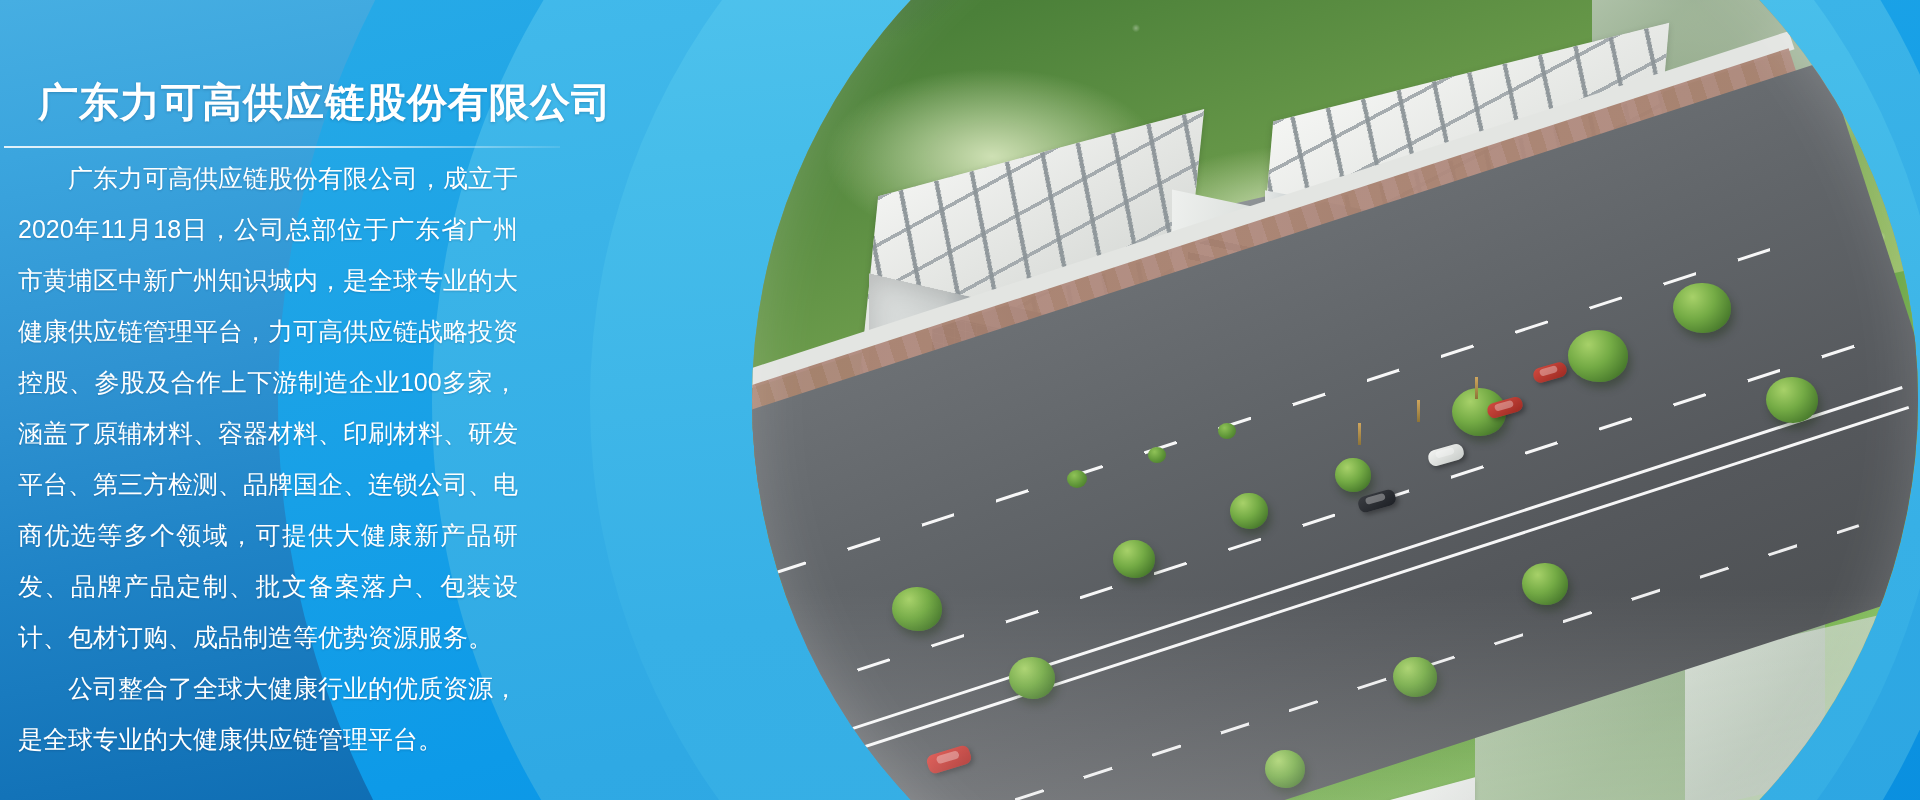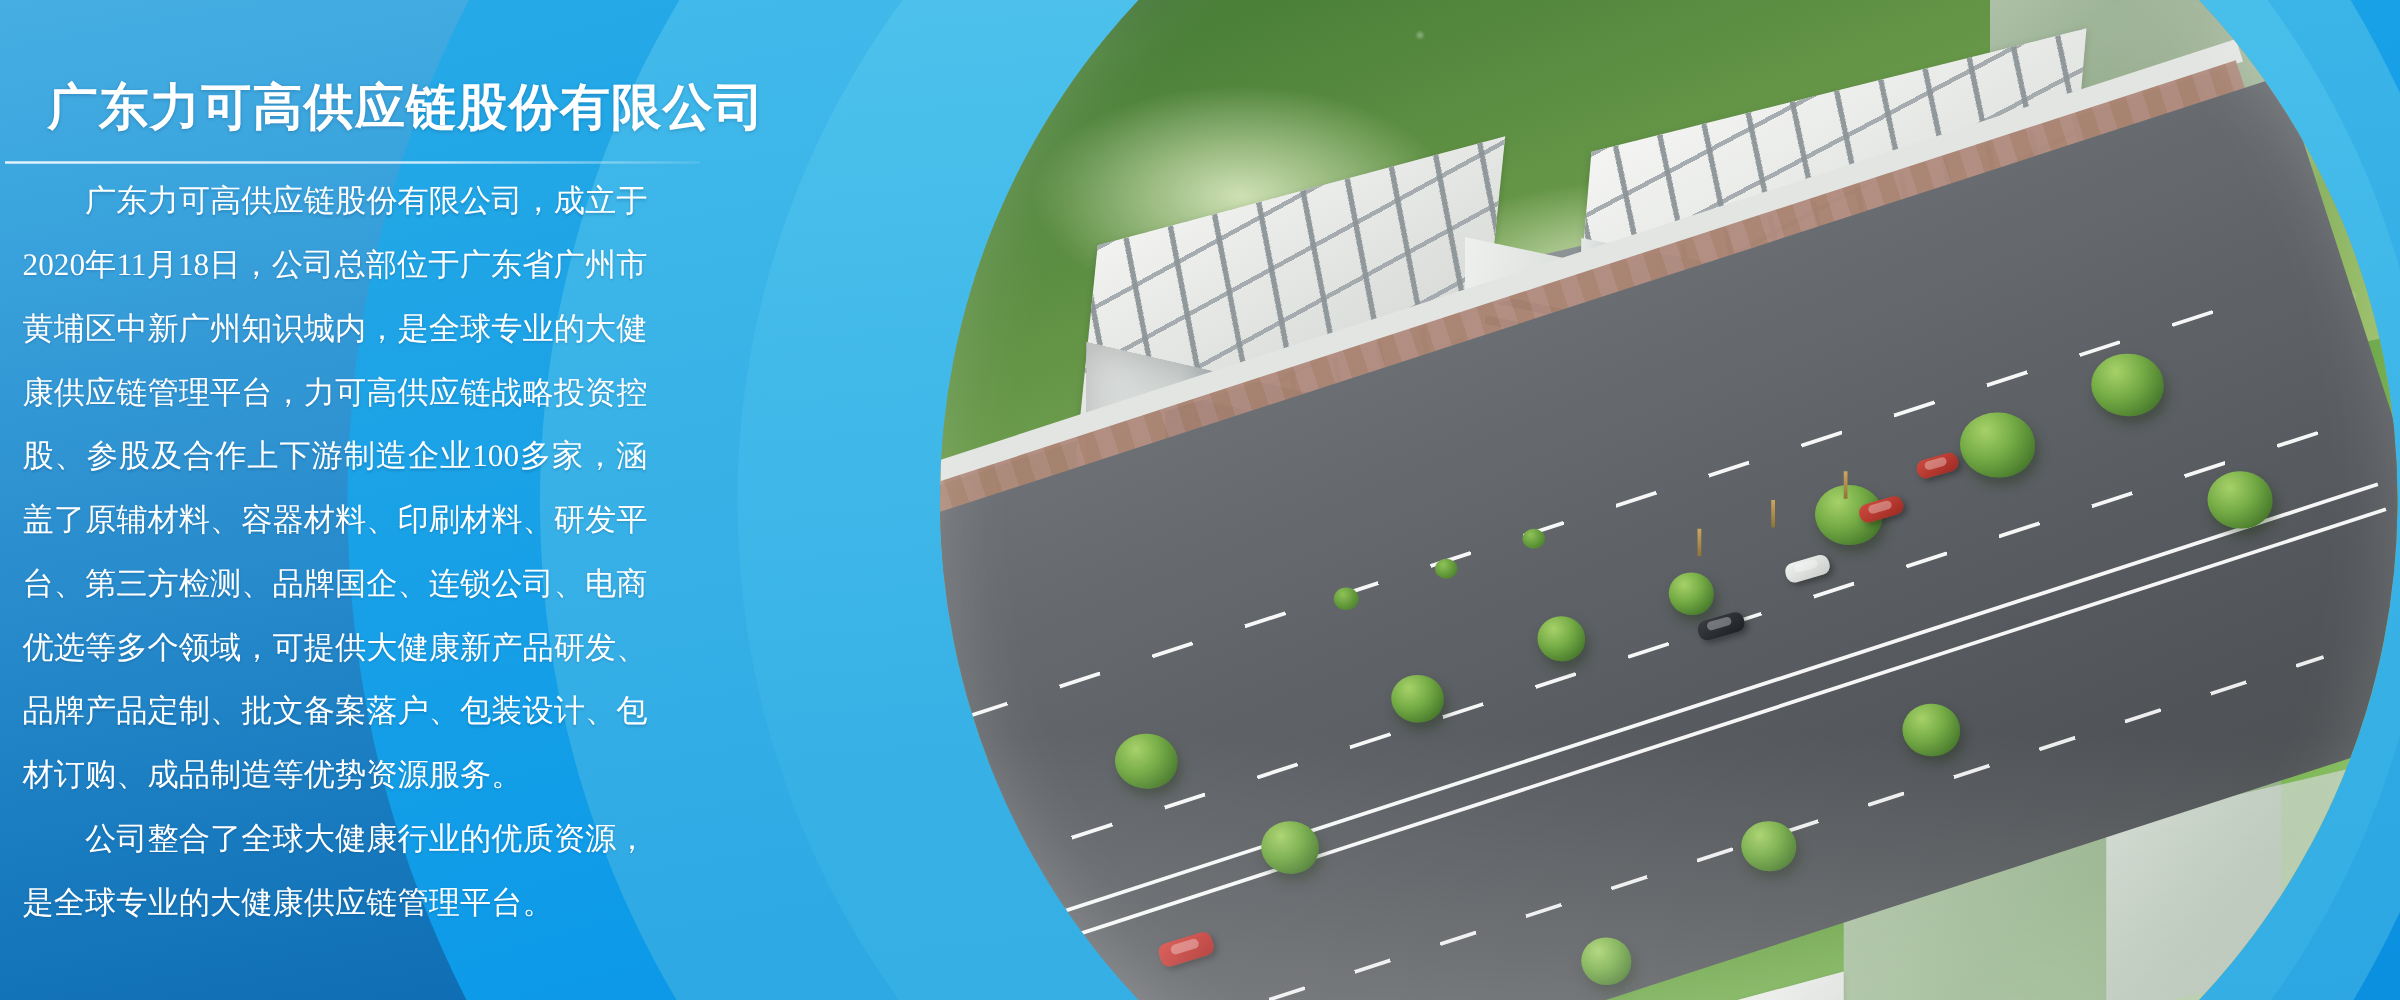--- a/index.html
+++ b/index.html
@@ -298,21 +298,21 @@
   }
   .disc-vignette{
     position:absolute; inset:0; border-radius:50%;
     box-shadow:inset 0 0 60px rgba(255,255,255,.18);
     pointer-events:none;
   }
 
   
   .text-col{
     position:absolute;
-    left:0; top:0;
+    left:0; top:17px;
     width:640px; height:612px;
     z-index:20;
   }
   .title{
     position:absolute;
     left:38px; top:58px;
     font-size:40px;
     font-weight:700;
     color:#ffffff;
     letter-spacing:1px;
@@ -322,21 +322,20 @@
   .divider{
     position:absolute;
     left:4px; top:129px;
     width:556px; height:2px;
     background:linear-gradient(90deg, rgba(255,255,255,.85) 0%, rgba(255,255,255,.75) 62%, rgba(255,255,255,.10) 100%);
   }
   .body{
     position:absolute;
     left:18px; top:136px;
     width:500px;
-    font-family:Liberation Serif, serif;
   }
   .para{
     color:#ffffff;
     font-size:25px;
     line-height:51px;
     text-align:justify;
     text-justify:inter-ideograph;
     text-indent:2em;
     text-shadow:0 1px 2px rgba(0,40,80,.22);
   }

